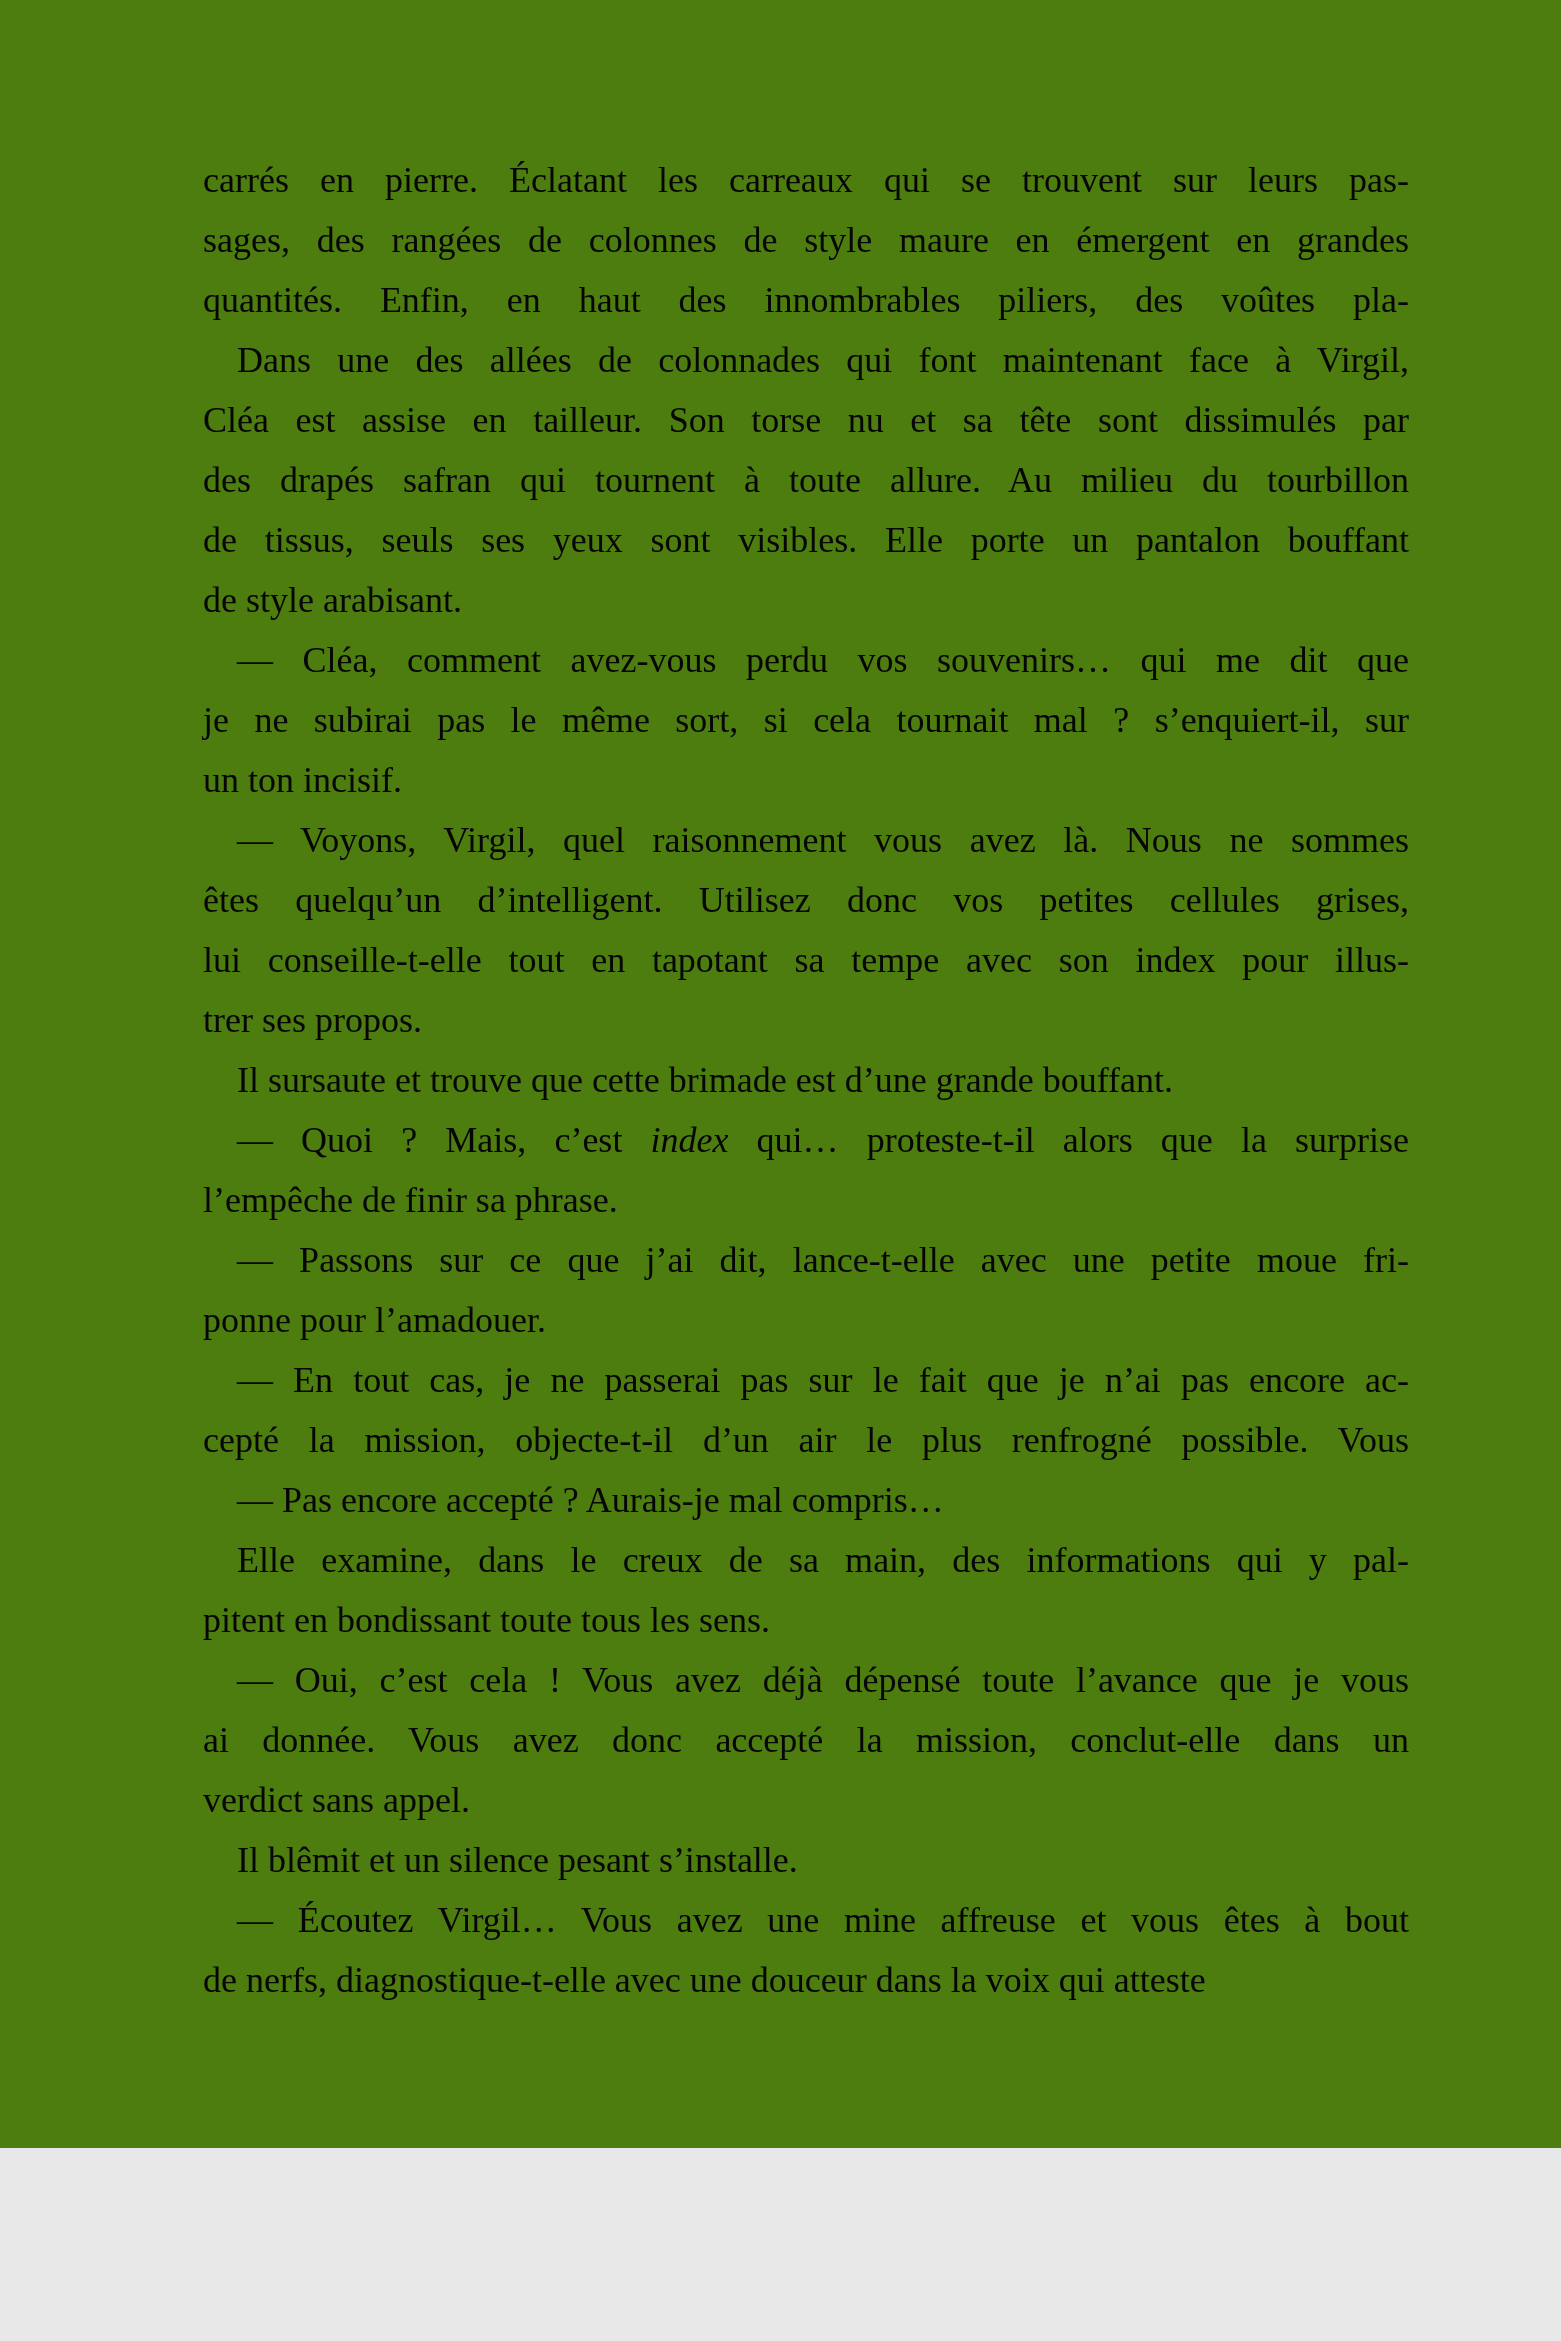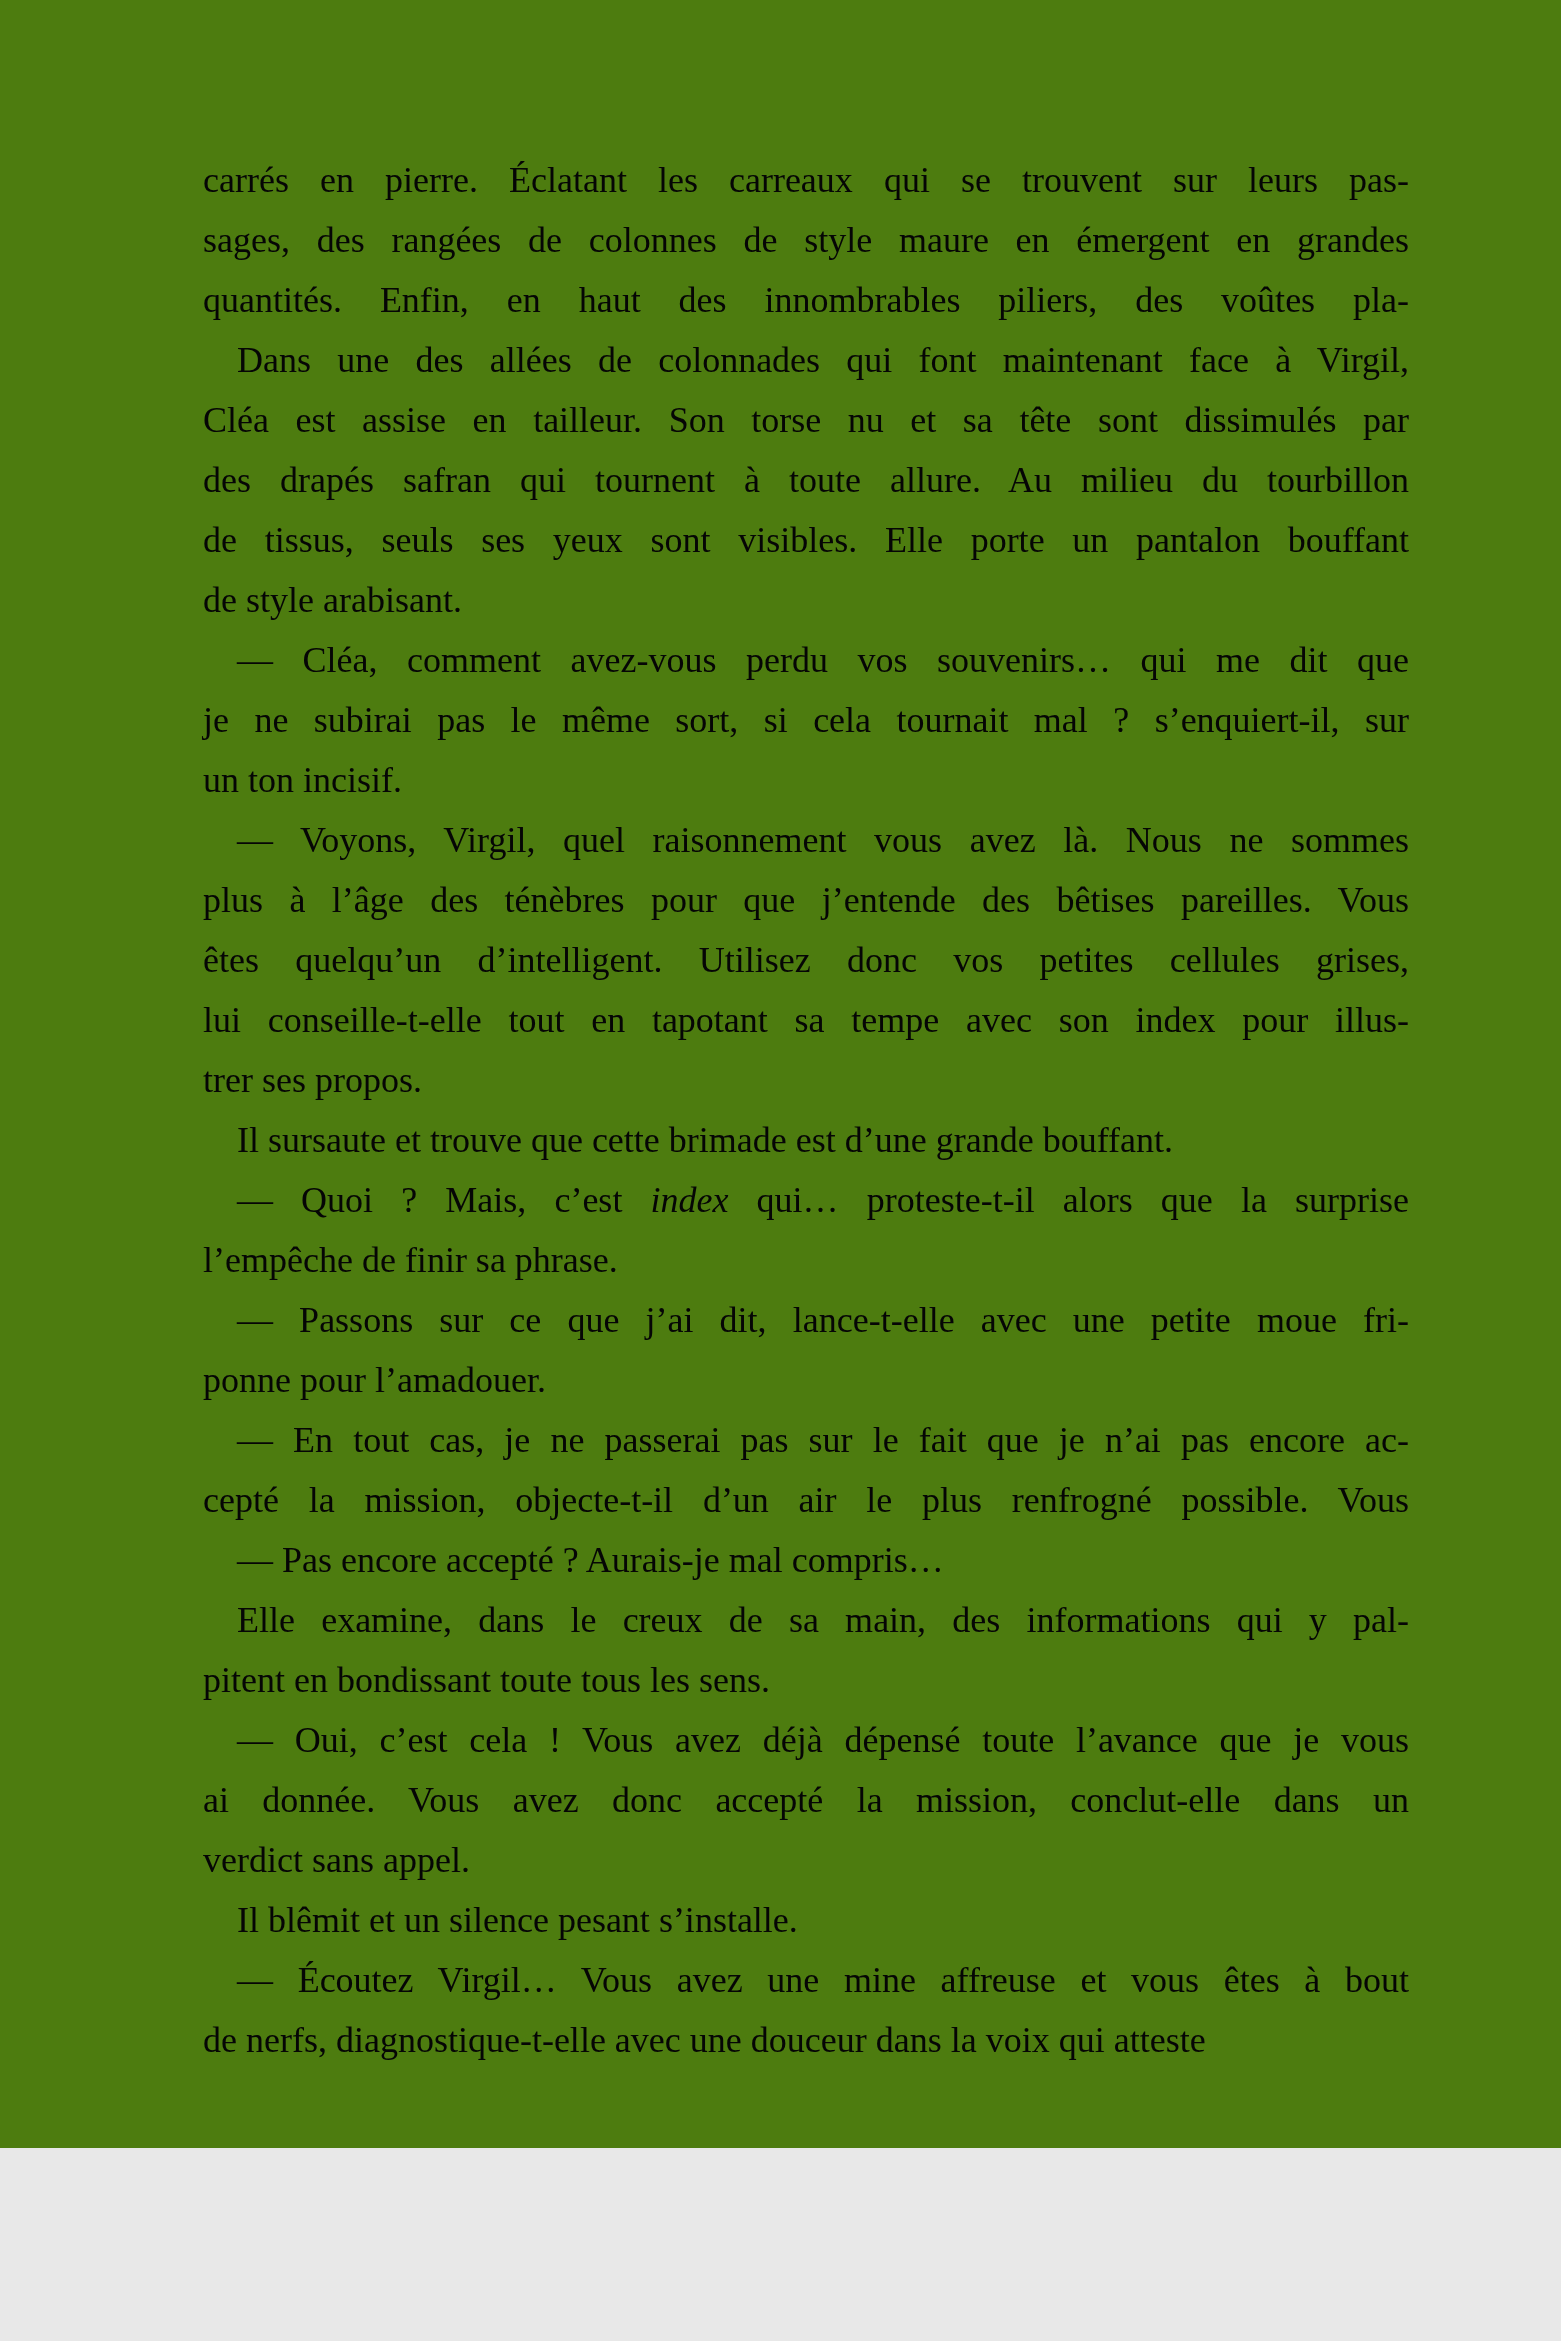--- a/index.html
+++ b/index.html
@@ -59,21 +59,20 @@
       <div class="line">quantités. Enfin, en haut des innombrables piliers, des voûtes pla-</div>
       <div class="line indent">Dans une des allées de colonnades qui font maintenant face à Virgil,</div>
       <div class="line">Cléa est assise en tailleur. Son torse nu et sa tête sont dissimulés par</div>
       <div class="line">des drapés safran qui tournent à toute allure. Au milieu du tourbillon</div>
       <div class="line">de tissus, seuls ses yeux sont visibles. Elle porte un pantalon bouffant</div>
       <div class="line last">de style arabisant.</div>
       <div class="line indent">— Cléa, comment avez-vous perdu vos souvenirs… qui me dit que</div>
       <div class="line">je ne subirai pas le même sort, si cela tournait mal&nbsp;? s’enquiert-il, sur</div>
       <div class="line last">un ton incisif.</div>
       <div class="line indent">— Voyons, Virgil, quel raisonnement vous avez là. Nous ne sommes</div>
-      <div class="line">plus à l’âge des ténèbres pour que j’entende des bêtises pareilles. Vous</div>
       <div class="line">êtes quelqu’un d’intelligent. Utilisez donc vos petites cellules grises,</div>
       <div class="line">lui conseille-t-elle tout en tapotant sa tempe avec son index pour illus-</div>
       <div class="line last">trer ses propos.</div>
       <div class="line indent last">Il sursaute et trouve que cette brimade est d’une grande bouffant.</div>
       <div class="line indent">— Quoi&nbsp;? Mais, c’est <i>index</i> qui… proteste-t-il alors que la surprise</div>
       <div class="line last">l’empêche de finir sa phrase.</div>
       <div class="line indent">— Passons sur ce que j’ai dit, lance-t-elle avec une petite moue fri-</div>
       <div class="line last">ponne pour l’amadouer.</div>
       <div class="line indent">— En tout cas, je ne passerai pas sur le fait que je n’ai pas encore ac-</div>
       <div class="line">cepté la mission, objecte-t-il d’un air le plus renfrogné possible. Vous</div>

